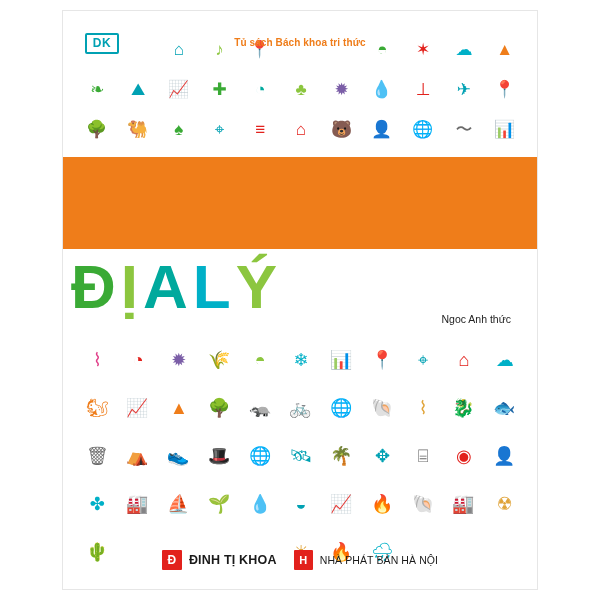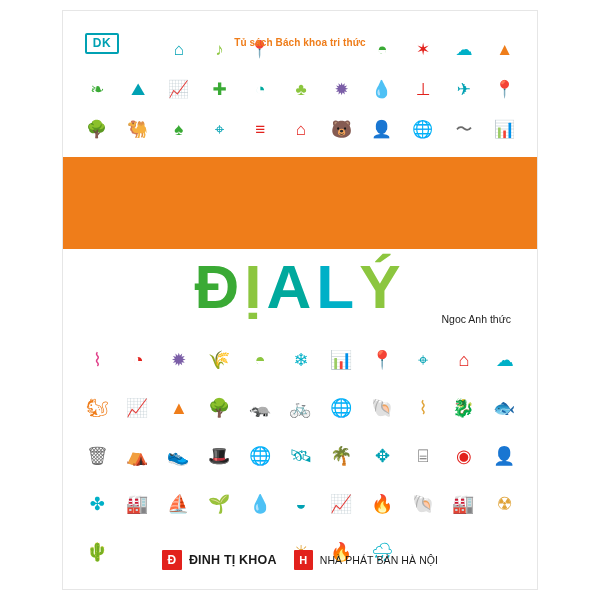--- a/index.html
+++ b/index.html
@@ -124,24 +124,24 @@
   
   .subject-wrap {
     position: absolute;
     left: 0;
     top: 240px;
     width: 100%;
     height: 80px;
   }
   .subject-word {
     position: absolute;
-    left: 0;
+    left: 8px;
     top: 0;
     width: 100%;
-    text-align: center;
+    text-align: left;
     font-size: 62px;
     font-weight: bold;
     letter-spacing: 5px;
     line-height: 1.15;
   }
   .s1 { color: #3aaa35; }
   .s2 { color: #8cc63f; }
   .s3 { color: #00a99d; }
   .s4 { color: #00b0c7; }
   .s5 { color: #8cc63f; }

